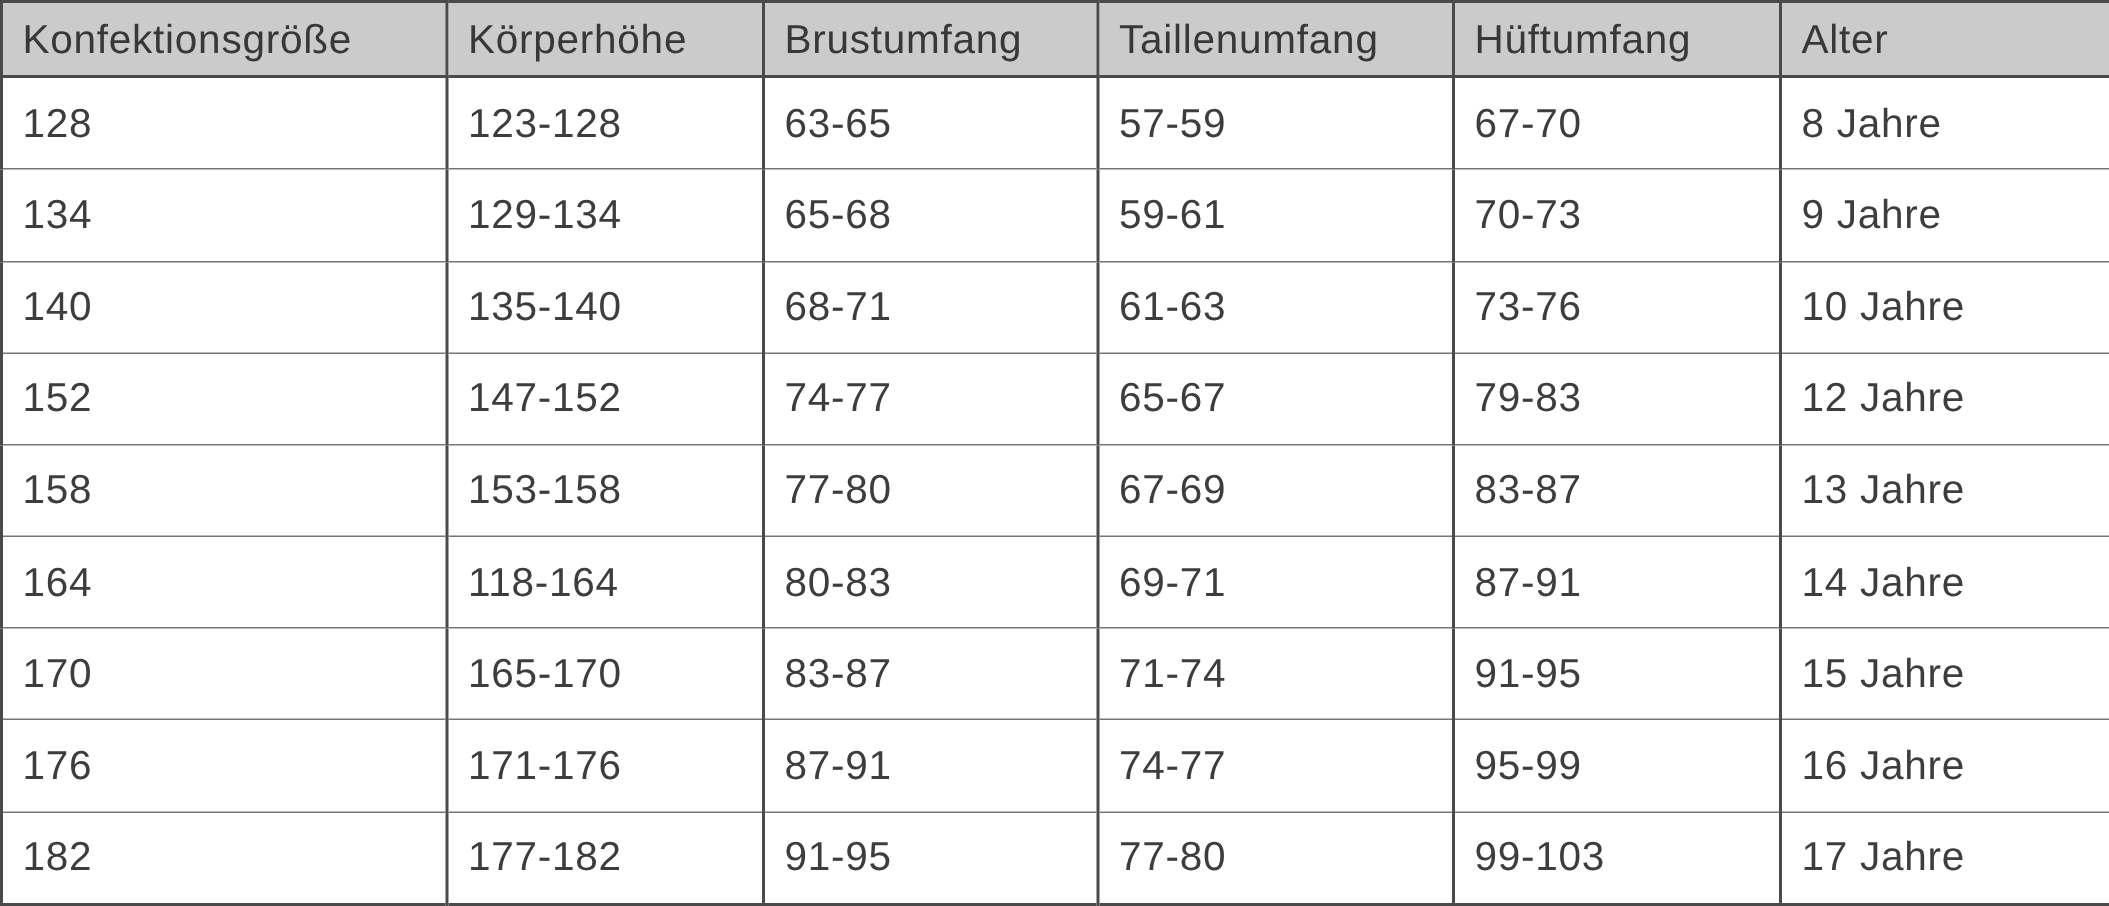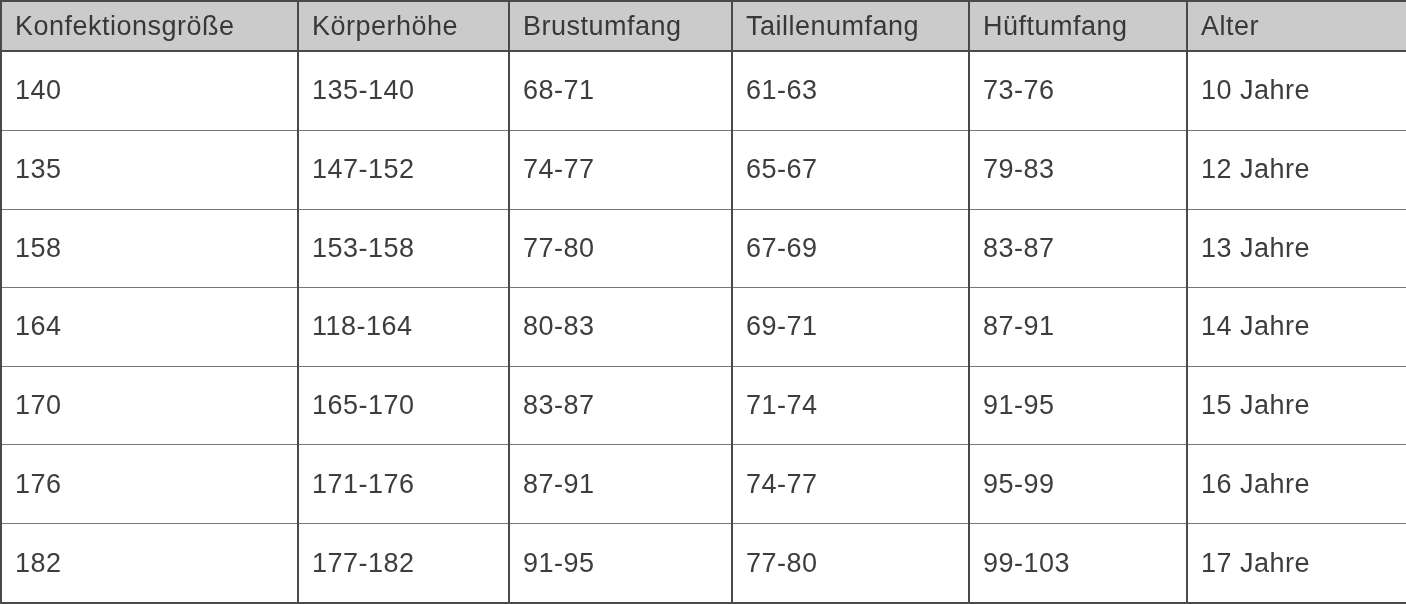--- a/index.html
+++ b/index.html
@@ -73,29 +73,45 @@
           <th>Konfektionsgröße</th>
           <th>Körperhöhe</th>
           <th>Brustumfang</th>
           <th>Taillenumfang</th>
           <th>Hüftumfang</th>
           <th>Alter</th>
         </tr>
     </thead>
     <tbody>
         <tr>
+          <td>128</td>
+          <td>123-128</td>
+          <td>63-65</td>
+          <td>57-59</td>
+          <td>67-70</td>
+          <td>8 Jahre</td>
+        </tr>
+        <tr>
+          <td>134</td>
+          <td>129-134</td>
+          <td>65-68</td>
+          <td>59-61</td>
+          <td>70-73</td>
+          <td>9 Jahre</td>
+        </tr>
+        <tr>
           <td>140</td>
           <td>135-140</td>
           <td>68-71</td>
           <td>61-63</td>
           <td>73-76</td>
           <td>10 Jahre</td>
         </tr>
         <tr>
-          <td>135</td>
+          <td>152</td>
           <td>147-152</td>
           <td>74-77</td>
           <td>65-67</td>
           <td>79-83</td>
           <td>12 Jahre</td>
         </tr>
         <tr>
           <td>158</td>
           <td>153-158</td>
           <td>77-80</td>

